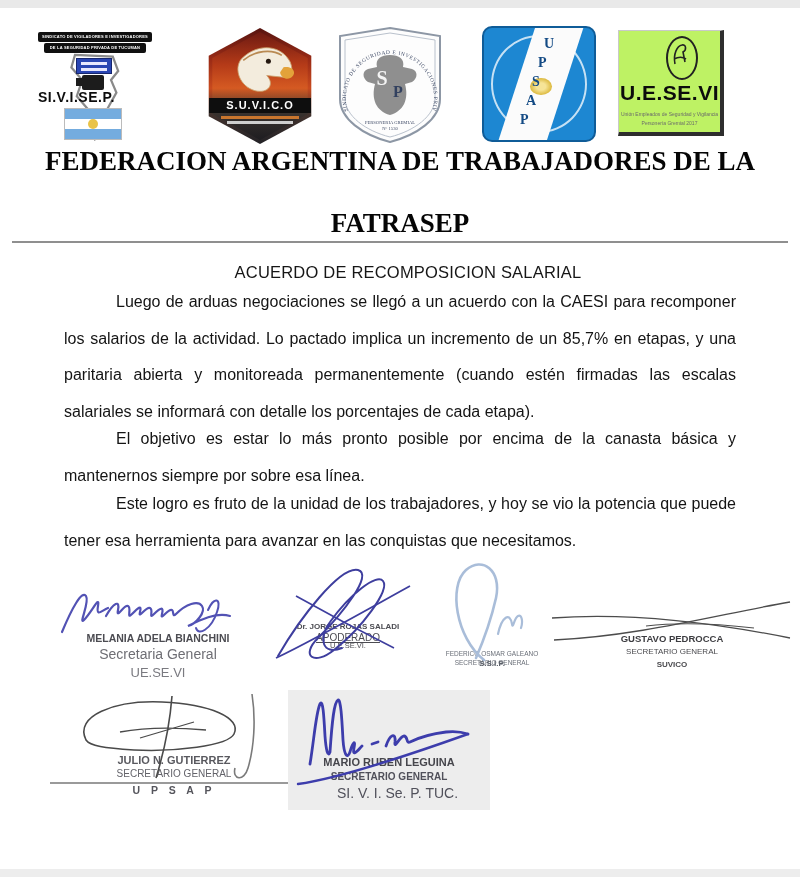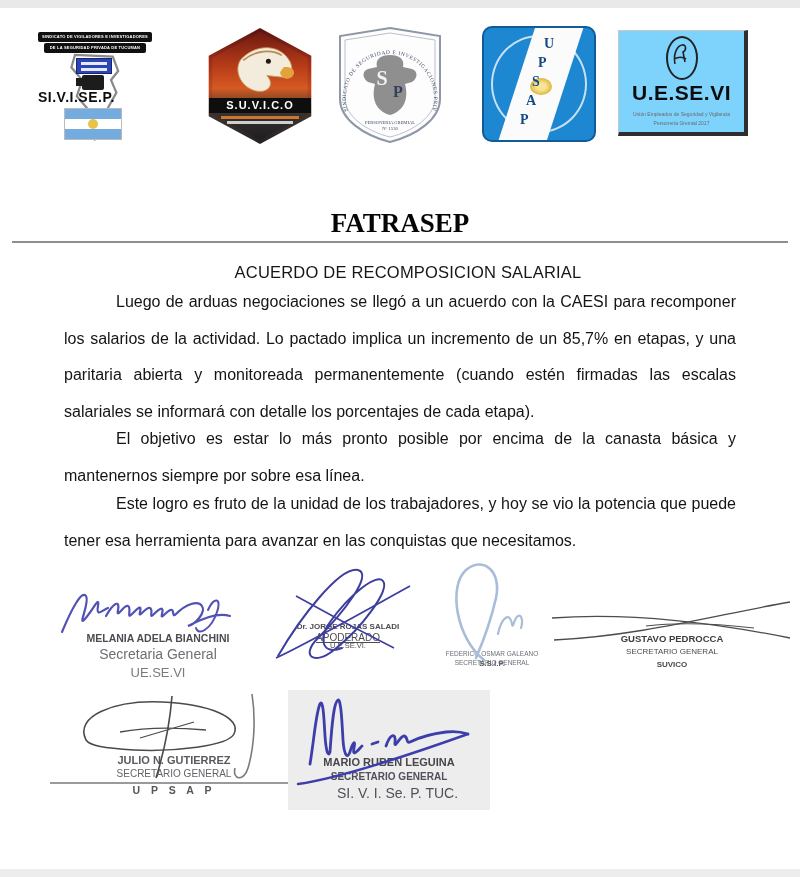--- a/index.html
+++ b/index.html
@@ -45,21 +45,21 @@
   
   .logo-upsap{left:482px;top:26px;width:114px;height:116px;overflow:hidden;border-radius:10px;
               background:#1d87d2;border:2px solid #0f5c98;box-sizing:border-box;}
   .ups-circle{position:absolute;inset:7px;border:2px solid rgba(255,255,255,.75);border-radius:50%;}
   .ups-band{position:absolute;width:46px;height:170px;left:33px;top:-26px;background:#fbfbfb;
             transform:rotate(18deg);}
   .ups-letter{position:absolute;font-family:"Liberation Serif",serif;font-weight:bold;font-size:14px;color:#134a84;z-index:3;}
   .ups-sun{position:absolute;left:46px;top:50px;width:22px;height:17px;border-radius:50%;z-index:2;
            background:radial-gradient(#f6e497 30%,#dcb93e 70%,#c9a52e);}
   
-  .logo-uesevi{left:618px;top:30px;width:130px;height:106px;background:#7dd3fc;box-sizing:border-box;
+  .logo-uesevi{left:618px;top:30px;width:106px;height:106px;background:#bef264;box-sizing:border-box;
                border:1px solid #c9c9c9;border-right:4px solid #2e2e2e;border-bottom:4px solid #2e2e2e;}
   .ues-oval{position:absolute;top:5px;left:47px;width:28px;height:40px;border:2px solid #222;border-radius:50%;}
   .ues-name{position:absolute;top:50px;left:0;right:0;text-align:center;font-size:21px;font-weight:bold;
             letter-spacing:.5px;color:#0c0c0c;}
   .ues-sub{position:absolute;left:0;right:0;text-align:center;font-size:5px;color:#6b6b6b;filter:blur(.2px);}
   .ues-sub.l1{top:80px;} .ues-sub.l2{top:89px;}
 
   
   .org-title{position:absolute;top:146px;left:0;width:800px;text-align:center;margin:0;
              font-family:"Liberation Serif",serif;font-weight:bold;font-size:27px;line-height:31px;color:#050505;}
@@ -183,21 +183,21 @@
       <svg viewBox="0 0 24 36" width="24" height="36">
         <path d="M7 26 C5 16 9 8 14 7 C18 6 19 12 15 14 L17 24 M6 21 C10 19 15 19 18 21" fill="none" stroke="#222" stroke-width="1.6"></path>
       </svg>
     </div>
     <div class="ues-name">U.E.SE.VI</div>
     <div class="ues-sub l1">Unión Empleados de Seguridad y Vigilancia</div>
     <div class="ues-sub l2">Personería Gremial 2017</div>
   </div>
 
   <h1 class="org-title">
-    <br>
+    <span>FEDERACION ARGENTINA DE TRABAJADORES DE LA</span><br>
     <br>
     <span>FATRASEP</span>
   </h1>
   <div class="rule"></div>
   <h2 class="doc-subtitle">ACUERDO DE RECOMPOSICION SALARIAL</h2>
 
   <p class="body-par par1">Luego de arduas negociaciones se llegó a un acuerdo con la CAESI para recomponer los salarios de la actividad. Lo pactado implica un incremento de un 85,7% en etapas, y una paritaria abierta y monitoreada permanentemente (cuando estén firmadas las escalas salariales se informará con detalle los porcentajes de cada etapa).</p>
   <p class="body-par par2">El objetivo es estar lo más pronto posible por encima de la canasta básica y mantenernos siempre por sobre esa línea.</p>
   <p class="body-par par3">Este logro es fruto de la unidad de los trabajadores, y hoy se vio la potencia que puede tener esa herramienta para avanzar en las conquistas que necesitamos.</p>
 

